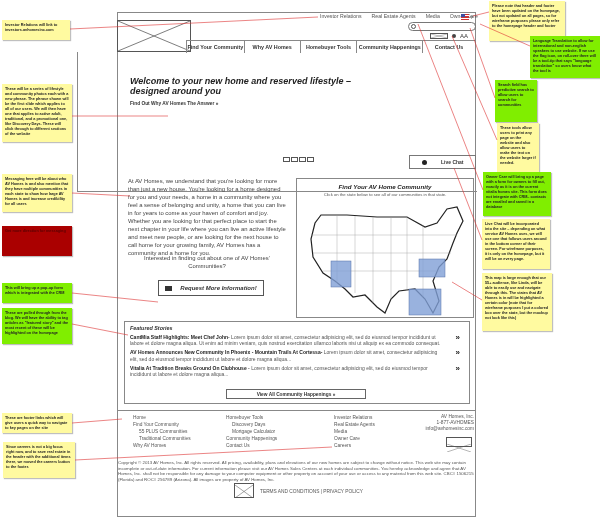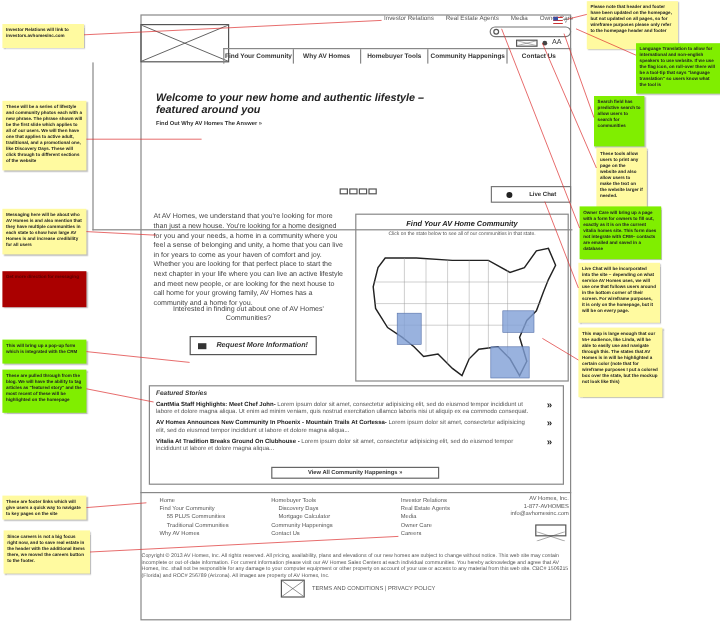--- a/index.html
+++ b/index.html
@@ -131,21 +131,21 @@
 
 <div class="mainnav">
   <div class="nav-item" style="width:58px;">Find Your Community</div>
   <div class="nav-item" style="width:56px;">Why AV Homes</div>
   <div class="nav-item" style="width:57px;">Homebuyer Tools</div>
   <div class="nav-item" style="width:66px;">Community Happenings</div>
   <div class="nav-item" style="width:53px;">Contact Us</div>
 </div>
 
 <div class="hero">
-  <div class="hero-title">Welcome to your new home and authentic lifestyle – featured around you</div>
+  <div class="hero-title">Welcome to your new home and reserved lifestyle – designed around you</div>
   <div class="hero-link">Find Out Why AV Homes The Answer  »</div>
 </div>
 
 <div class="slider-dots">
   <span></span>
   <span></span>
   <span></span>
   <span></span>
 </div>
 

